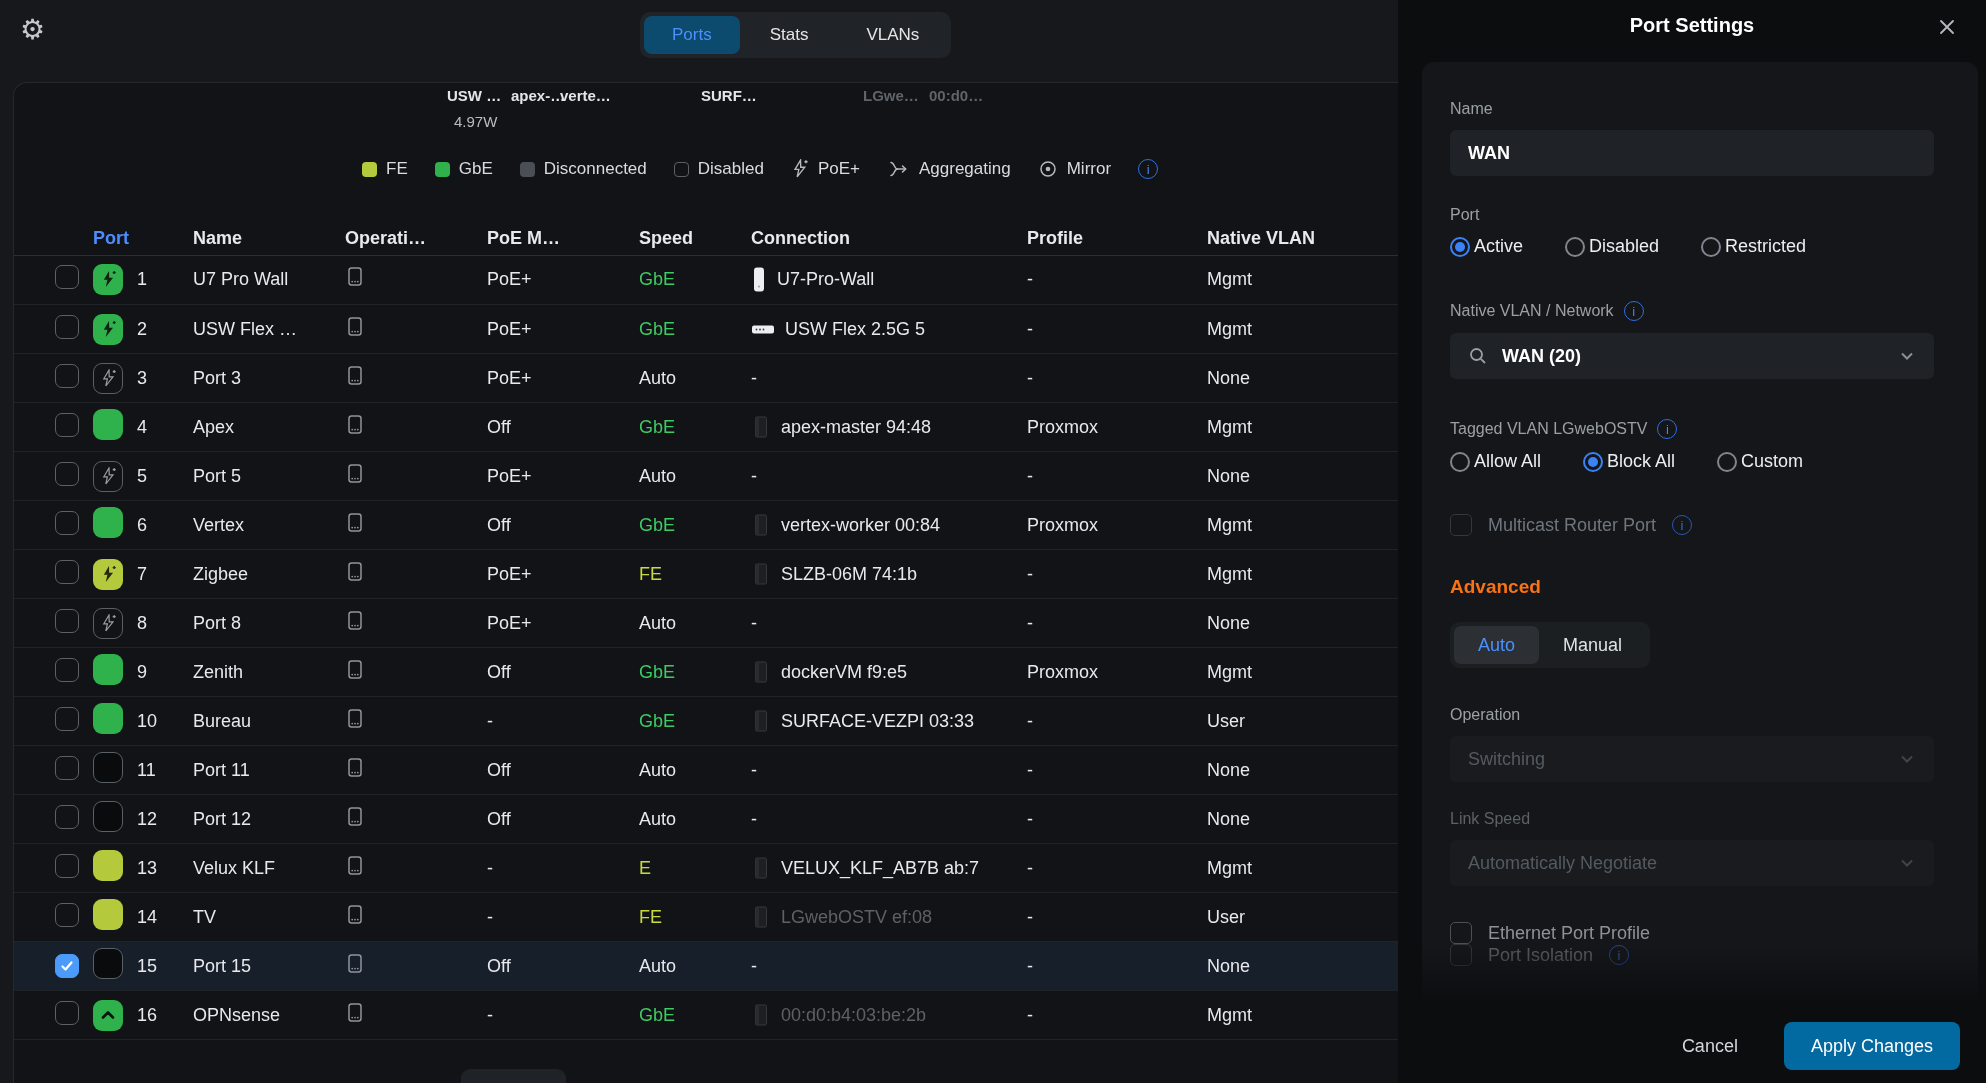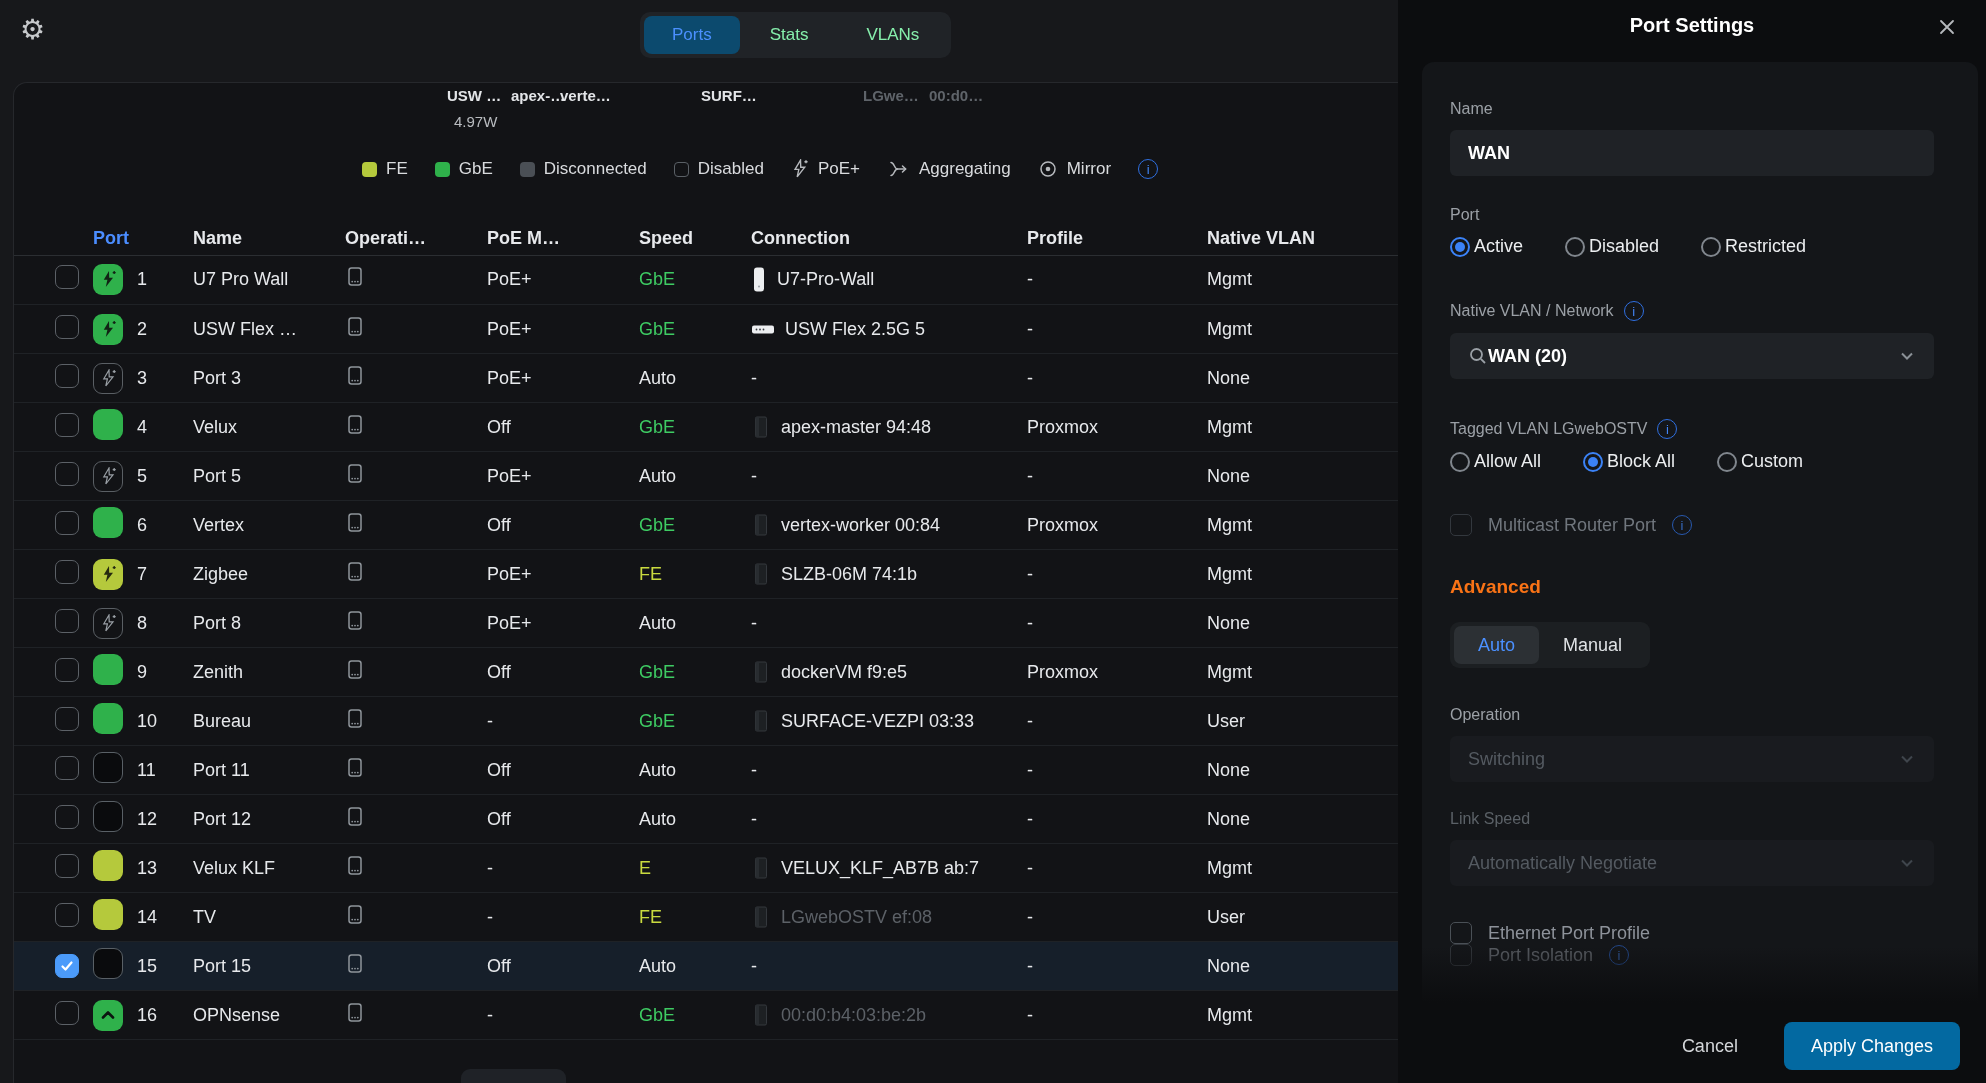--- a/index.html
+++ b/index.html
@@ -5,21 +5,21 @@
   html,body{margin:0;padding:0}
   body{
     width:1986px;height:1083px;position:relative;overflow:hidden;
     background:#17181b;color:#e7e9ec;
     font-family:"Liberation Sans",sans-serif;
   }
   
   .gear{position:absolute;left:20px;top:16px;font-size:28px;color:#c6c8cb;line-height:1}
   .tabs{position:absolute;left:640px;top:12px;height:46px;background:#202327;border-radius:10px;
         display:flex;align-items:center;padding:4px;gap:2px;box-sizing:border-box}
-  .tab{padding:0 28px;height:38px;line-height:38px;border-radius:8px;color:#86efac;font-size:17px;cursor:default}
+  .tab{padding:0 28px;height:38px;line-height:38px;border-radius:8px;color:#e5e5e5;font-size:17px;cursor:default}
   .tab.active{background:#0c4a6e;color:#4b90ff}
   
   .main-panel{position:absolute;left:13px;top:82px;width:1385px;bottom:0;background:#121316;
       border:1px solid #26282c;border-right:none;border-bottom:none;border-top-left-radius:14px;box-sizing:border-box}
   .device-labels span{position:absolute;top:4px;font-weight:bold;font-size:15px;color:#e3e5e8;white-space:nowrap}
   .device-labels span.dim{color:#5f646a}
   .dl0{left:433px}.dl1{left:497px}.dl2{left:546px}.dl3{left:687px}.dl4{left:849px}.dl5{left:915px}
   .power{position:absolute;left:440px;top:30px;font-size:15px;color:#b9bcc0}
   
   .legend{position:absolute;left:348px;top:76px;display:flex;align-items:center;gap:27px;font-size:17px;color:#d9dbde}
@@ -62,21 +62,21 @@
         padding:38px 44px 0 28px;box-sizing:border-box;overflow:hidden}
   .fld-label{font-size:16px;color:#9ba0a6;margin-bottom:12px;display:flex;align-items:center;gap:10px}
   .fld-label.dim-label{color:#5b6167}
   .text-input{height:46px;background:#1f2226;border-radius:6px;display:flex;align-items:center;
               padding:0 18px;font-size:18px;font-weight:bold;color:#fff;margin-bottom:30px}
   .radio-row{display:flex;align-items:center;gap:42px;font-size:18px;color:#eceef0;margin-bottom:44px}
   .radio-opt{display:flex;align-items:center;gap:4px}
   .radio{width:20px;height:20px;border-radius:50%;border:2px solid #80868d;box-sizing:border-box;position:relative;flex:none}
   .radio.sel{border-color:#3b82f6}
   .radio.sel::after{content:"";position:absolute;inset:3px;background:#3b82f6;border-radius:50%}
-  .select{height:46px;background:#1f2226;border-radius:6px;display:flex;align-items:center;
+  .select{height:46px;background:#1f2226;border-radius:6px;display:flex;align-items:center;gap:14px;
           padding:0 18px;font-size:18px;color:#fff;margin-bottom:40px}
   .sel-val{font-weight:bold}
   .select .chev{margin-left:auto;color:#8a9096;display:inline-flex}
   .select.disabled{background:#191b1f;color:#545a61}
   .select.disabled .chev{color:#3f454c}
   .checkbox-row{display:flex;align-items:center;gap:16px;font-size:18px}
   .cb{width:22px;height:22px;border:1.5px solid #4a5056;border-radius:5px;box-sizing:border-box;flex:none}
   .dim-row{color:#70767d;margin-bottom:40px}
   .dim-row .cb{border-color:#33383e}
   .dim-row .info{opacity:.75}
@@ -268,21 +268,21 @@
           <span>-</span>
         </div>
         <div class="cell">-</div>
         <div class="cell">None</div>
       </div>
       <div class="tgrid row">
         <div></div>
         <div class="cell"><span class="checkbox"></span></div>
         <div class="cell"><span class="pi pi-green"></span></div>
         <div class="cell">4</div>
-        <div class="cell">Velux</div>
+        <div class="cell">Apex</div>
         <div class="cell"><span style="display:inline-flex">
             <svg width="20" height="24" viewBox="0 0 20 24">
               <rect x="4" y="3" width="12" height="17" rx="2.5" fill="none" stroke="#8f959b" stroke-width="1.5"></rect>
               <circle cx="7.2" cy="16.6" r="0.9" fill="#8f959b"></circle>
               <circle cx="10" cy="16.6" r="0.9" fill="#8f959b"></circle>
               <circle cx="12.8" cy="16.6" r="0.9" fill="#8f959b"></circle>
             </svg>
           </span></div>
         <div class="cell">Off</div>
         <div class="cell speed-green">GbE</div>

